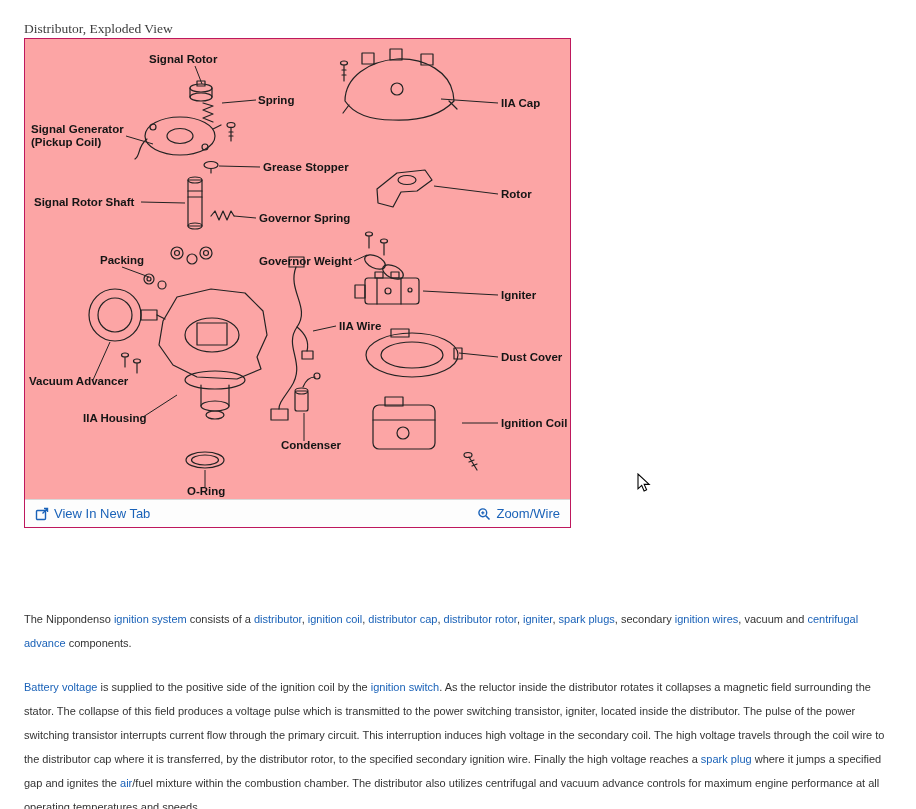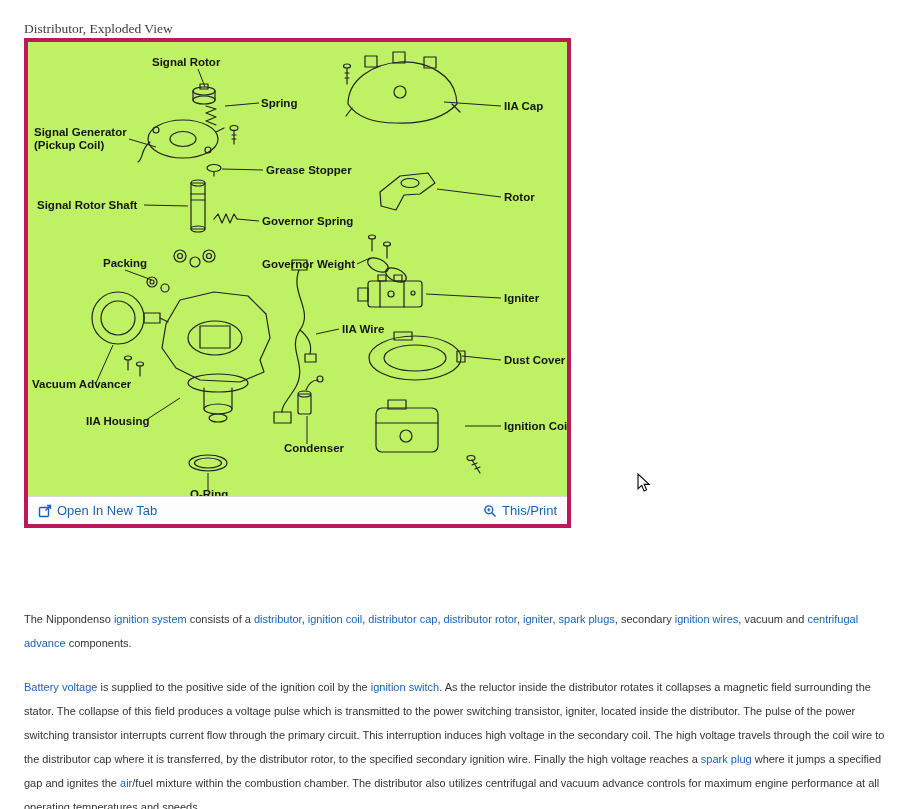--- a/index.html
+++ b/index.html
@@ -4,21 +4,21 @@
 <style>
   * { box-sizing: border-box; }
   html, body { margin: 0; padding: 0; }
   body {
     width: 916px; height: 809px; position: relative; overflow: hidden;
     background: #ffffff; color: #333333;
     font-family: "Liberation Sans", sans-serif;
   }
   .page-title { position: absolute; left: 24px; top: 21px; font-size: 13.5px; color: #3d3d3d; font-family: Liberation Serif, serif; }
   .panel { position: absolute; left: 24px; top: 38px; width: 547px; height: 490px;
-           border: 4px solid #be185d; background: #bef264; padding-left: 48px; }
+           border: 1px solid #be185d; background: #fca5a5; padding-left: 48px; }
   .diagram { position: absolute; left: 0; top: 0; right: 0; bottom: 28px; overflow: hidden; }
   .diagram svg { display: block; }
   .panel-footer { position: absolute; left: 0; right: 0; bottom: 0; height: 28px;
                   border-top: 1px solid #d8d8d8; background: #fdfdfd;
                   display: flex; align-items: center; justify-content: space-between; padding: 0 10px; }
   .footer-link { display: flex; align-items: center; gap: 5px; color: #1a62b8;
                  font-size: 13px; text-decoration: none; cursor: pointer; }
   .content { position: absolute; left: 24px; top: 566px; width: 870px;
              font-size: 11px; line-height: 24px; color: #333333; margin-top: 41px; }
   .content p { margin: 0 0 20px 0; }
@@ -228,30 +228,30 @@
       </g>
     </svg>
   </div>
 
   <div class="panel-footer">
     <a class="footer-link">
       <svg width="14" height="14" viewBox="0 0 14 14">
         <rect x="1.5" y="3.5" width="9" height="9" rx="1" fill="none" stroke="currentColor" stroke-width="1.4"></rect>
         <path d="M7.5,6.5 L12.5,1.5 M9,1.5 L12.5,1.5 L12.5,5" fill="none" stroke="currentColor" stroke-width="1.4"></path>
       </svg>
-      <span>Open In New Tab</span>
+      <span>View In New Tab</span>
     </a>
     <a class="footer-link">
       <svg width="14" height="14" viewBox="0 0 14 14">
         <circle cx="5.8" cy="5.8" r="3.9" fill="none" stroke="currentColor" stroke-width="1.4"></circle>
         <line x1="8.8" y1="8.8" x2="12.5" y2="12.5" stroke="currentColor" stroke-width="1.6"></line>
         <line x1="5.8" y1="4.2" x2="5.8" y2="7.4" stroke="currentColor" stroke-width="1.2"></line>
         <line x1="4.2" y1="5.8" x2="7.4" y2="5.8" stroke="currentColor" stroke-width="1.2"></line>
       </svg>
-      <span>This/Print</span>
+      <span>Zoom/Wire</span>
     </a>
   </div>
 </div>
 
 <div class="content">
   <p><span>The Nippondenso </span><a class="inline-link">ignition system</a><span> consists of a </span><a class="inline-link">distributor</a><span>, </span><a class="inline-link">ignition coil</a><span>, </span><a class="inline-link">distributor cap</a><span>, </span><a class="inline-link">distributor rotor</a><span>, </span><a class="inline-link">igniter</a><span>, </span><a class="inline-link">spark plugs</a><span>, secondary </span><a class="inline-link">ignition wires</a><span>, vacuum and </span><a class="inline-link">centrifugal advance</a><span> components.</span></p>
 
   <p><a class="inline-link">Battery voltage</a><span> is supplied to the positive side of the ignition coil by the </span><a class="inline-link">ignition switch</a><span>. As the reluctor inside the distributor rotates it collapses a magnetic field surrounding the stator. The collapse of this field produces a voltage pulse which is transmitted to the power switching transistor, igniter, located inside the distributor. The pulse of the power switching transistor interrupts current flow through the primary circuit. This interruption induces high voltage in the secondary coil. The high voltage travels through the coil wire to the distributor cap where it is transferred, by the distributor rotor, to the specified secondary ignition wire. Finally the high voltage reaches a </span><a class="inline-link">spark plug</a><span> where it jumps a specified gap and ignites the </span><a class="inline-link">air</a><span>/fuel mixture within the combustion chamber. The distributor also utilizes centrifugal and vacuum advance controls for maximum engine performance at all operating temperatures and speeds.</span></p>
 </div>
 

